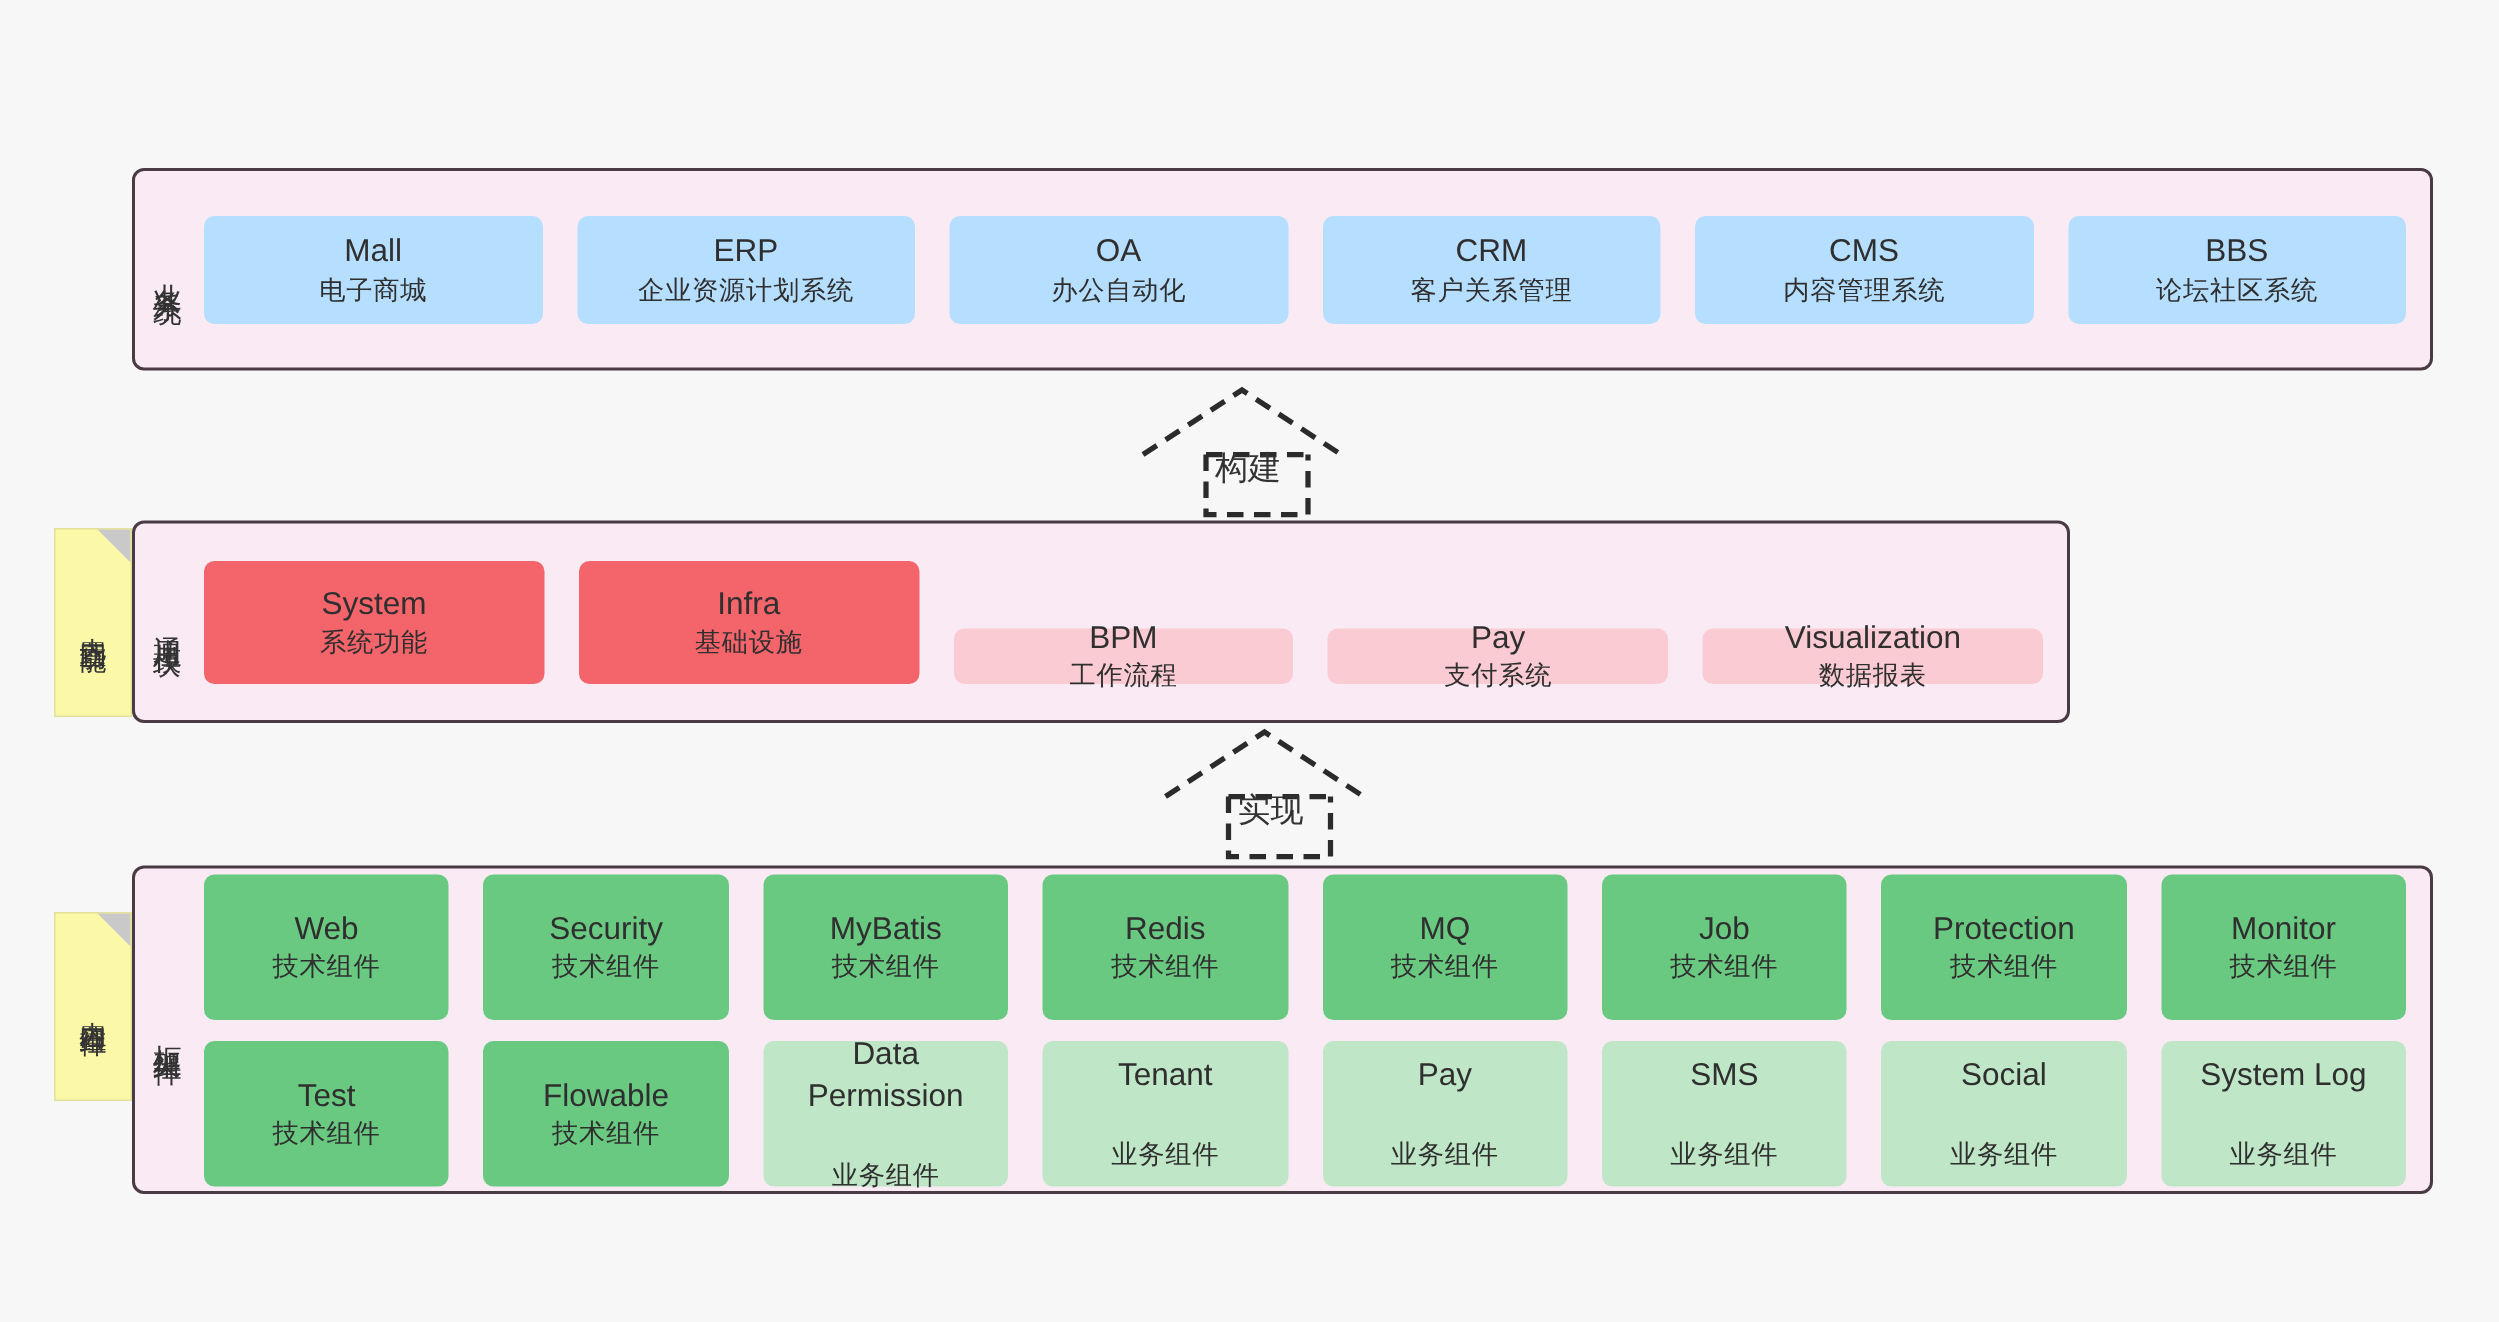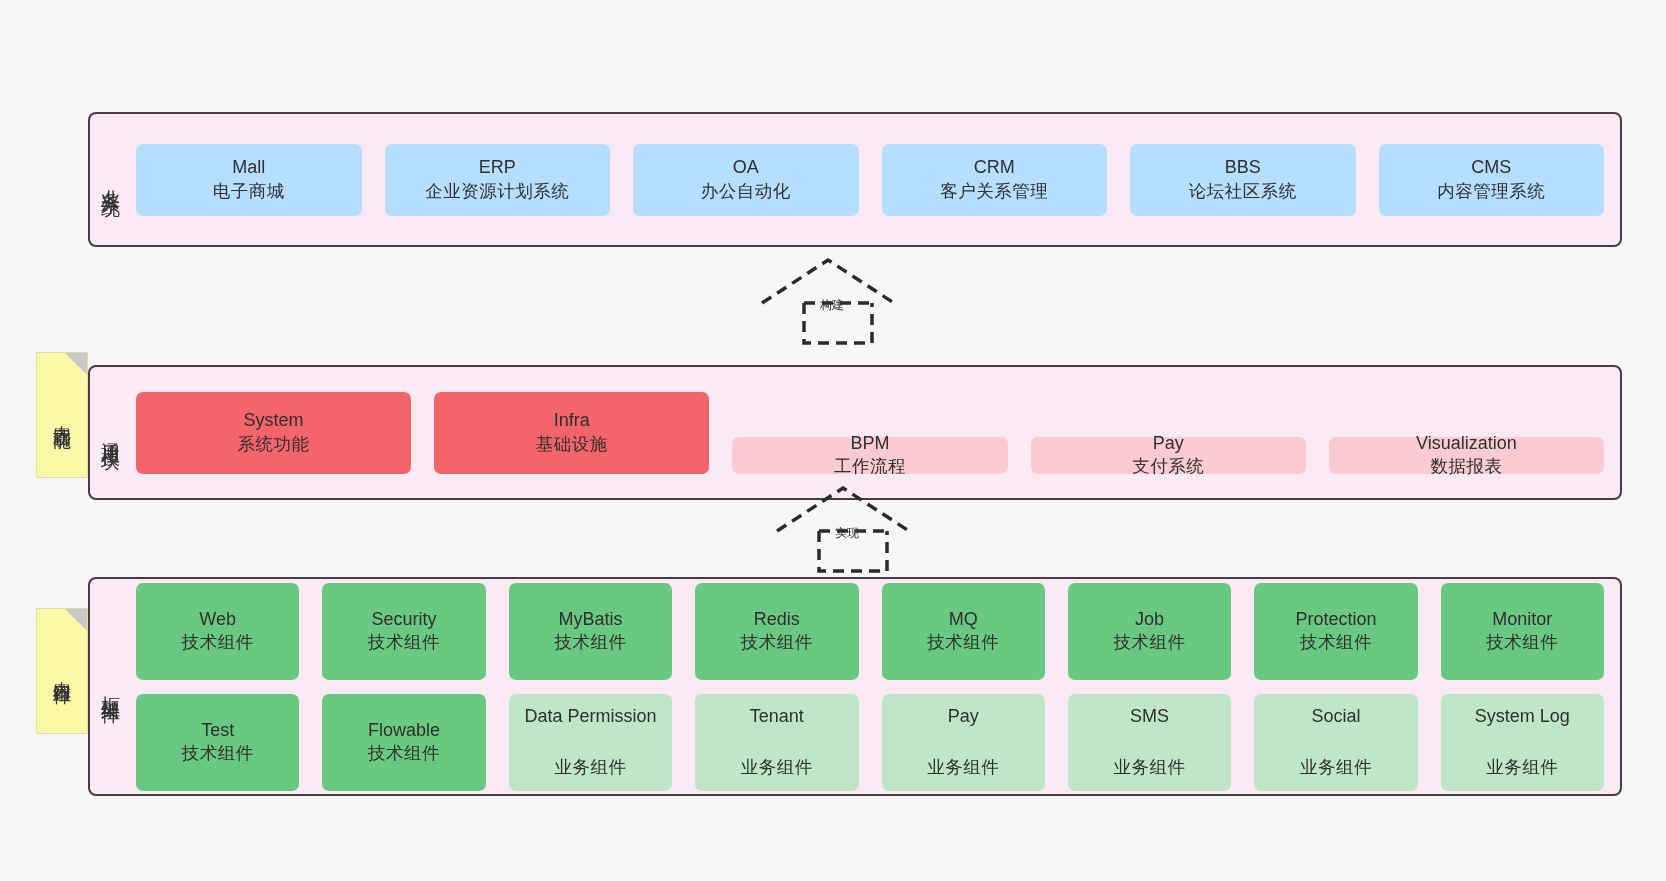--- a/index.html
+++ b/index.html
@@ -66,39 +66,39 @@
     border-radius: 7px;
     display: flex;
     flex-direction: column;
     align-items: center;
     justify-content: center;
     text-align: center;
     line-height: 1.30;
     padding: 4px 6px;
   }
   .cell .en {
-    font-size: 18px;
+    font-size: 21px;
     color: #2f2f2f;
   }
   .cell .cn {
     font-size: 17.5px;
     color: #2f2f2f;
     letter-spacing: 0.5px;
   }
 
   
   .c-blue        { background: #b5deff; }
   .c-red-strong  { background: #f4646b; }
   .c-red-light   { background: #fbcbd4; margin-top: 45px; }
   .c-green-strong{ background: #69c981; }
   .c-green-light { background: #bfe6c6; gap: 28px; }
 
   
   #layer-business  { left: 88px;  top: 112px; width: 1534px; height: 135px; }
-  #layer-common    { left: 88px;  top: 365px; width: 1534px; height: 135px; }
+  #layer-common    { left: 88px;  top: 347px; width: 1292px; height: 135px; }
   #layer-framework { left: 88px;  top: 577px; width: 1534px; height: 219px; }
 
   #layer-business  .row { height: 72px; }
   #layer-common    .row { height: 82px; }
   #layer-framework .row { height: 97px; border-radius: 17px; }
 
   
   .note {
     position: absolute;
     box-sizing: border-box;
@@ -135,21 +135,21 @@
     height: 100px;
   }
   #connector-build   { left: 740px; top: 255px; }
   #connector-impl    { left: 755px; top: 483px; }
   .connector svg { display: block; overflow: visible; }
   .connector .conn-label {
     position: absolute;
     left: 0; right: 16px;
     top: 42px;
     text-align: center;
-    font-size: 12px;
+    font-size: 22px;
     color: #333333;
     background: transparent;
     user-select: none;
   }
 </style>
 </head>
 <body>
 
 <div id="diagram">
 
@@ -167,26 +167,26 @@
         </div>
         <div class="cell c-blue">
           <div class="en">OA</div>
           <div class="cn">办公自动化</div>
         </div>
         <div class="cell c-blue">
           <div class="en">CRM</div>
           <div class="cn">客户关系管理</div>
         </div>
         <div class="cell c-blue">
+          <div class="en">CMS</div>
+          <div class="cn">内容管理系统</div>
+        </div>
+        <div class="cell c-blue">
           <div class="en">BBS</div>
           <div class="cn">论坛社区系统</div>
-        </div>
-        <div class="cell c-blue">
-          <div class="en">CMS</div>
-          <div class="cn">内容管理系统</div>
         </div>
       </div>
     </div>
   </div>
 
   <div class="connector" id="connector-build">
     <svg width="200" height="100" viewBox="0 0 200 100" aria-hidden="true">
       <g fill="none" stroke="#2b2b2b" stroke-width="3.5" stroke-dasharray="11 7">
         <path d="M 22 48 L 88 5 L 154 48"></path>
         <path d="M 64 48 L 132 48"></path>

